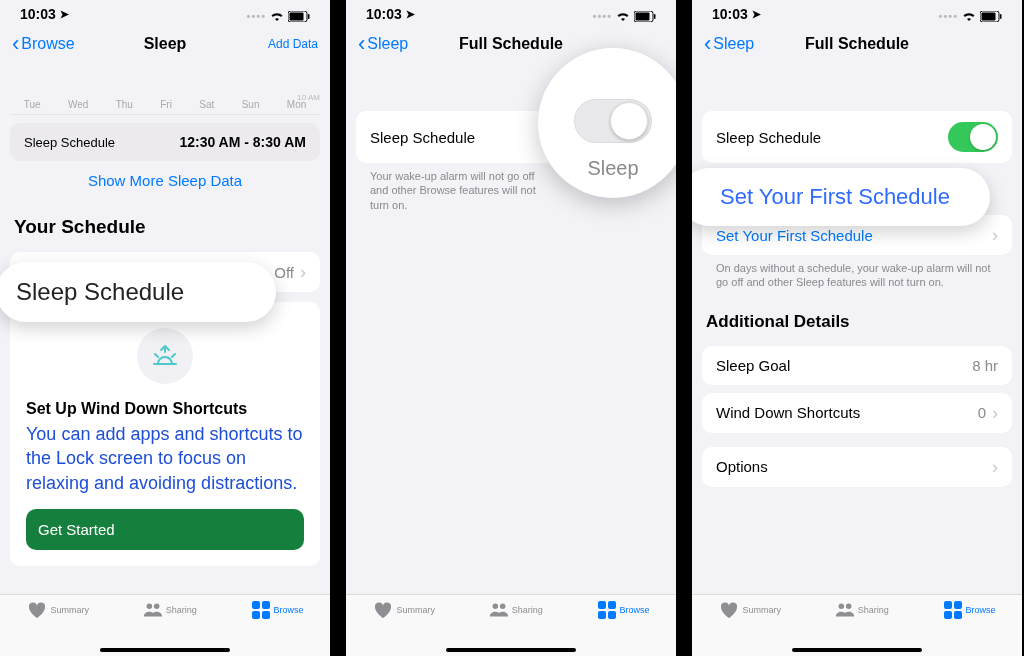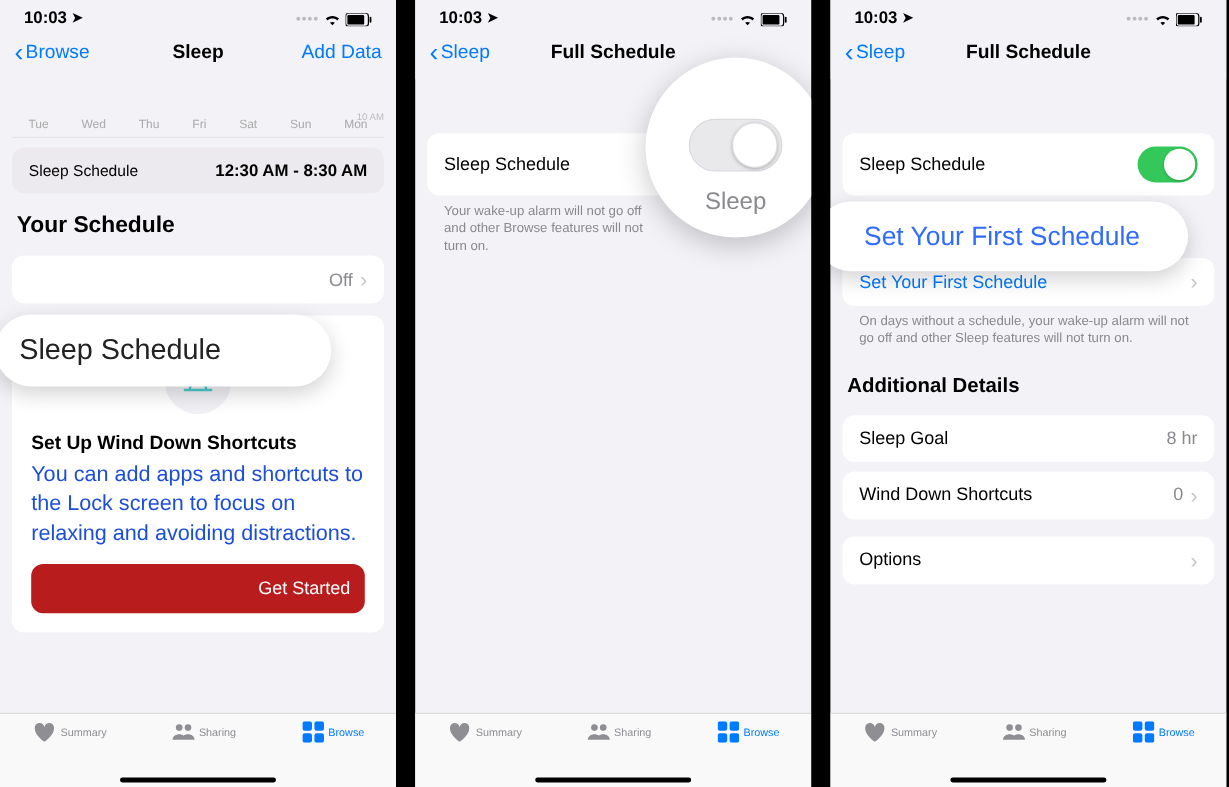--- a/index.html
+++ b/index.html
@@ -39,21 +39,21 @@
     height: 44px;
     display: flex;
     align-items: center;
     justify-content: space-between;
     padding: 0 12px;
     background: #f2f2f7;
     position: relative;
   }
   .nav-back { color: #007aff; font-size: 16px; display: flex; align-items: center; gap: 2px; cursor: pointer;}
   .nav-title { font-size: 16px; font-weight: 600; position: absolute; left: 50%; transform: translateX(-50%); }
-  .nav-right { color: #007aff; font-size: 16px; cursor: pointer;}
+  .nav-right { color: #007aff; font-size: 12px; cursor: pointer;}
   .content { flex: 1; overflow-y: auto; font-size: 14px; padding: 0 10px; margin-top: 27px; }
   .week-row {
     display: flex;
     justify-content: space-around;
     font-size: 10px;
     color: #aaa;
     padding: 6px 0 4px;
     position: relative;
     border-bottom: 1px solid #e5e5ea;
   }
@@ -80,21 +80,21 @@
   .footer-text { font-size: 11px; color: #8a8a8e; padding: 6px 14px; line-height: 1.3; }
   .wind-card { background: #fff; border-radius: 10px; padding: 16px; margin-top: 10px; }
   .wind-icon-circle {
     width: 56px; height: 56px; border-radius: 50%;
     background: #f0f0f5; margin: 10px auto 16px; display: flex;
     align-items: center; justify-content: center; font-size: 24px; color: #5ac8c8;
   }
   .wind-title { font-size: 16px; font-weight: 600; margin-bottom: 4px; }
   .wind-desc { font-size: 18px; color: #1d4ed8; line-height: 1.35; }
   .btn-primary {
-    background: #b91c1c; color: #fff; text-align: right;
+    background: #15803d; color: #fff; text-align: left;
     padding: 12px; border-radius: 10px; font-size: 15px; font-weight: 500;
     margin-top: 14px; cursor: pointer;
   }
   .tab-bar {
     height: 62px; background: #f9f9f9; border-top: 1px solid #ddd;
     display: flex; justify-content: space-around; align-items: flex-start;
     padding-top: 6px;
   }
   .tab { display: flex; align-items: center; gap: 2px; font-size: 9px; color: #8e8e93; cursor:pointer;}
   .tab.active { color: #007aff; }
@@ -189,20 +189,21 @@
       <span>Mon</span>
     </div>
 
     <div class="card" style="background:#eceaef;">
       <div class="cell" style="border:none">
         <span class="cell-label" style="font-size:13px">Sleep Schedule</span>
         <span class="cell-label" style="font-weight:600;font-size:14px">12:30 AM - 8:30 AM</span>
       </div>
     </div>
 
+    <div class="link-blue">Show More Sleep Data</div>
 
     <div class="section-header">Your Schedule</div>
 
     <div class="card">
       <div class="cell">
         <span class="cell-label" style="visibility:hidden">.</span>
         <span class="cell-value">
           <span>Off</span>
           <span class="chevron">›</span>
         </span>

